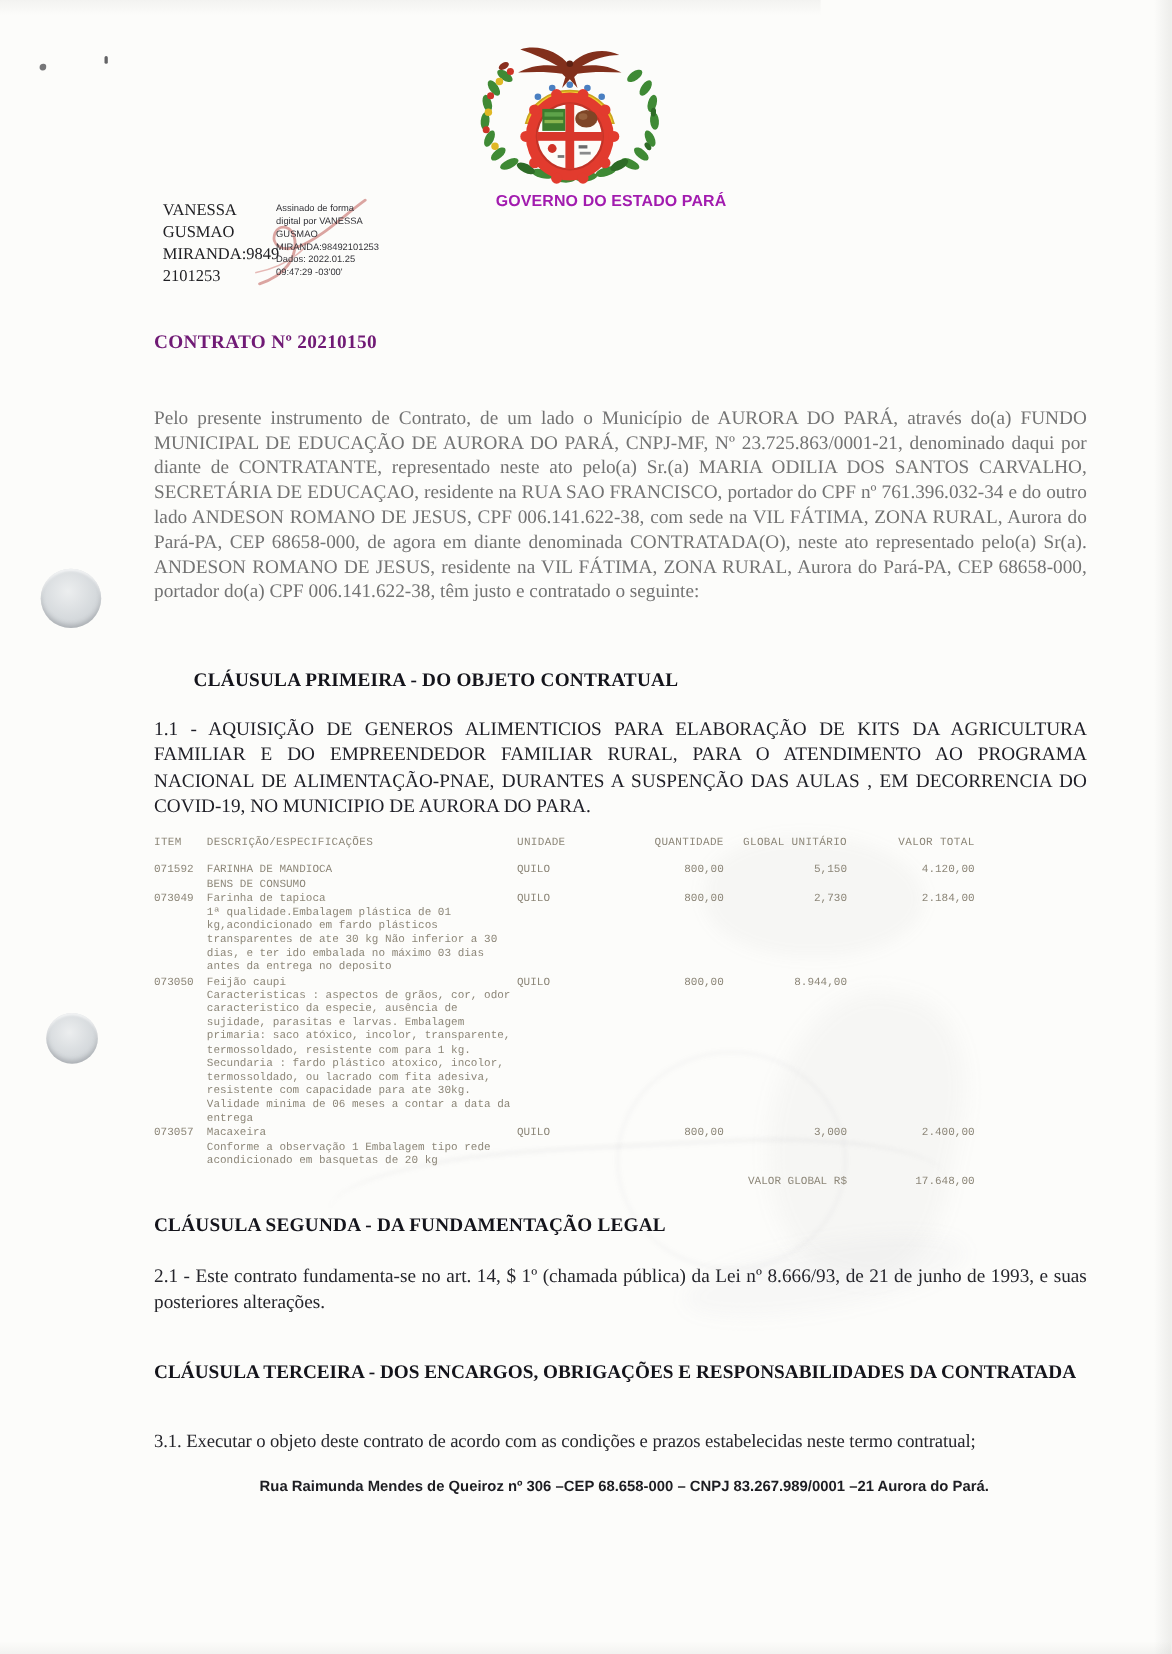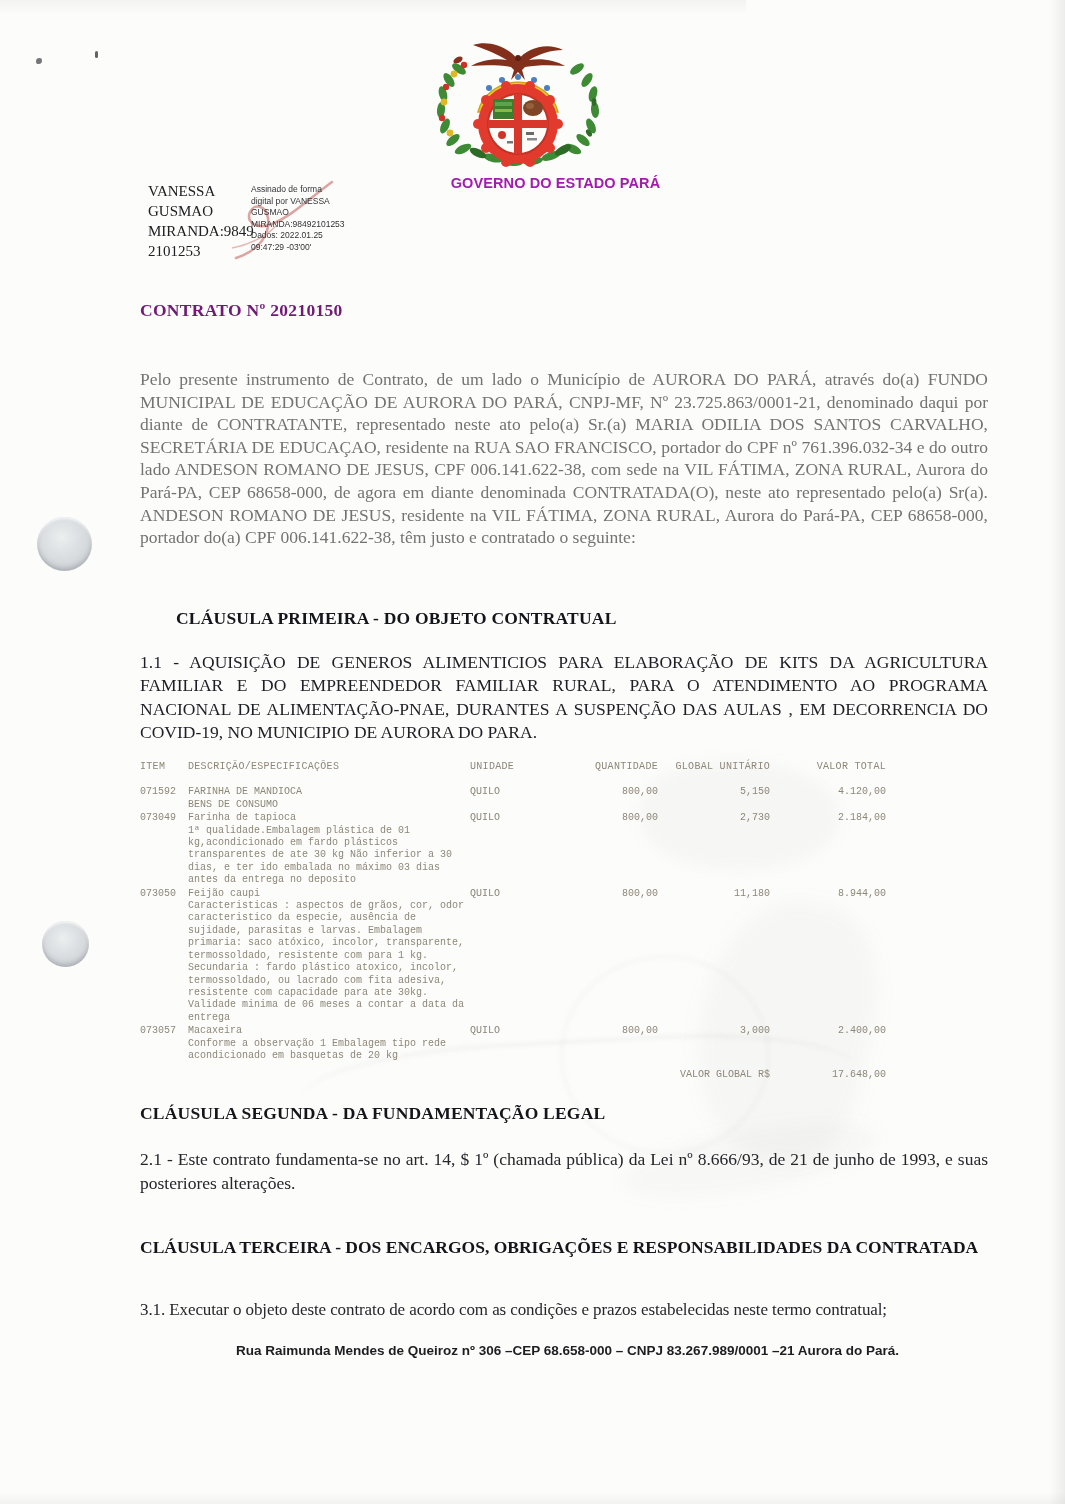--- a/index.html
+++ b/index.html
@@ -255,21 +255,20 @@
     </div>
 
     <div class="trow">
       <div>073050</div>
       <div class="c-desc">
         <div>Feijão caupi</div>
         <div class="desc-more">Caracteristicas : aspectos de grãos, cor, odor caracteristico da especie, ausência de sujidade, parasitas e larvas. Embalagem primaria: saco atóxico, incolor, transparente, termossoldado, resistente com para 1 kg. Secundaria : fardo plástico atoxico, incolor, termossoldado, ou lacrado com fita adesiva, resistente com capacidade para ate 30kg. Validade minima de 06 meses a contar a data da entrega</div>
       </div>
       <div class="c-unit">QUILO</div>
       <div class="c-qty">800,00</div>
-      <div class="c-vu">11,180</div>
       <div class="c-vt">8.944,00</div>
     </div>
 
     <div class="trow">
       <div>073057</div>
       <div class="c-desc">
         <div>Macaxeira</div>
         <div class="desc-more">Conforme a observação 1 Embalagem tipo rede acondicionado em basquetas de 20 kg</div>
       </div>
       <div class="c-unit">QUILO</div>

